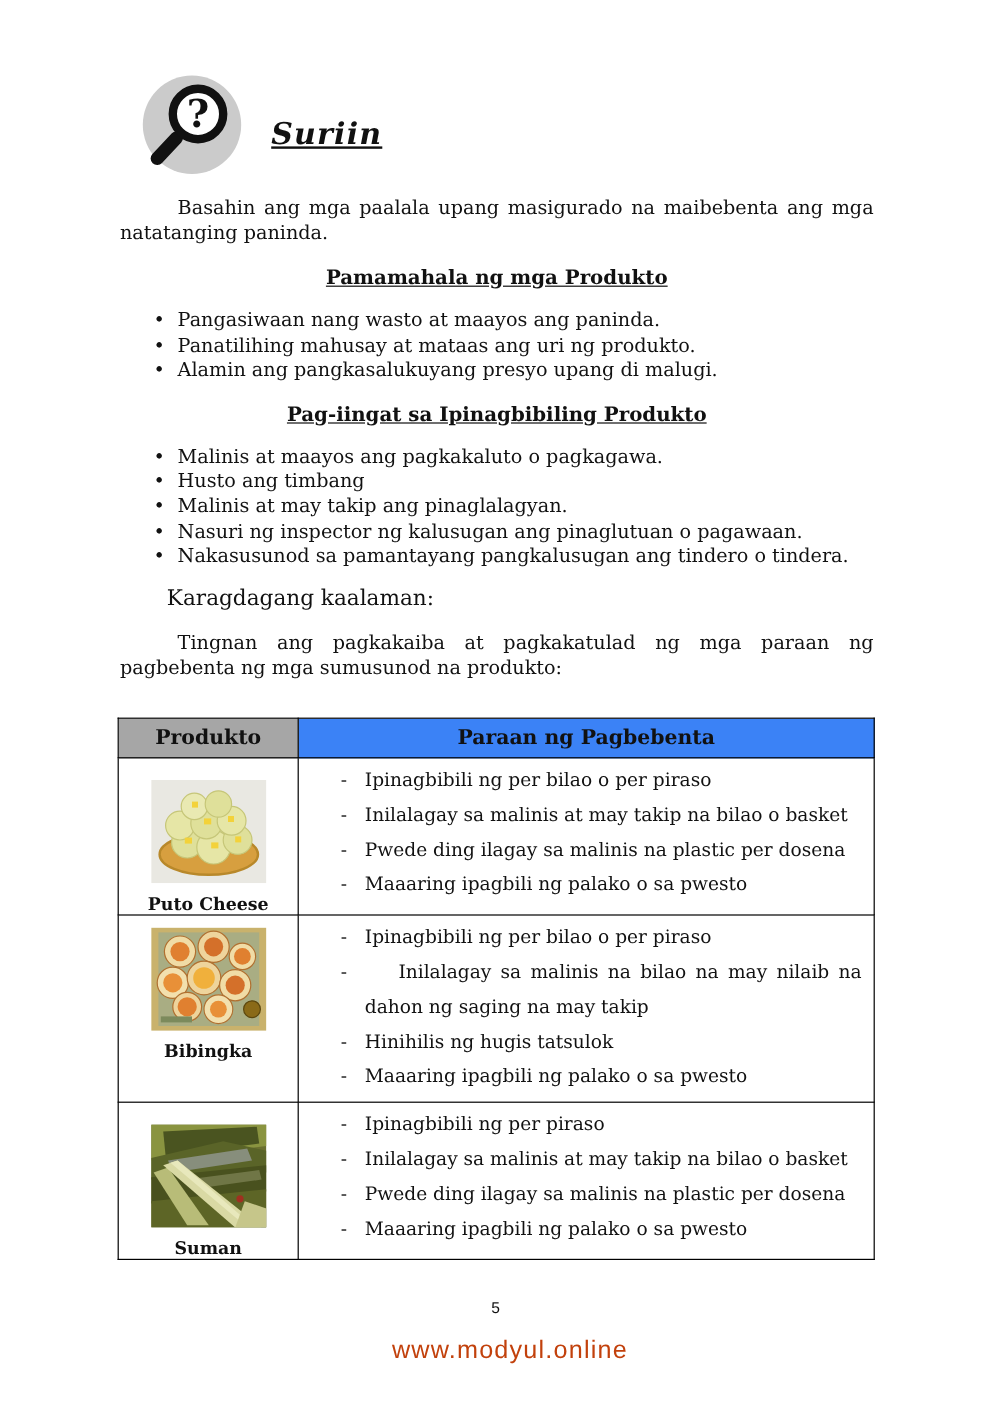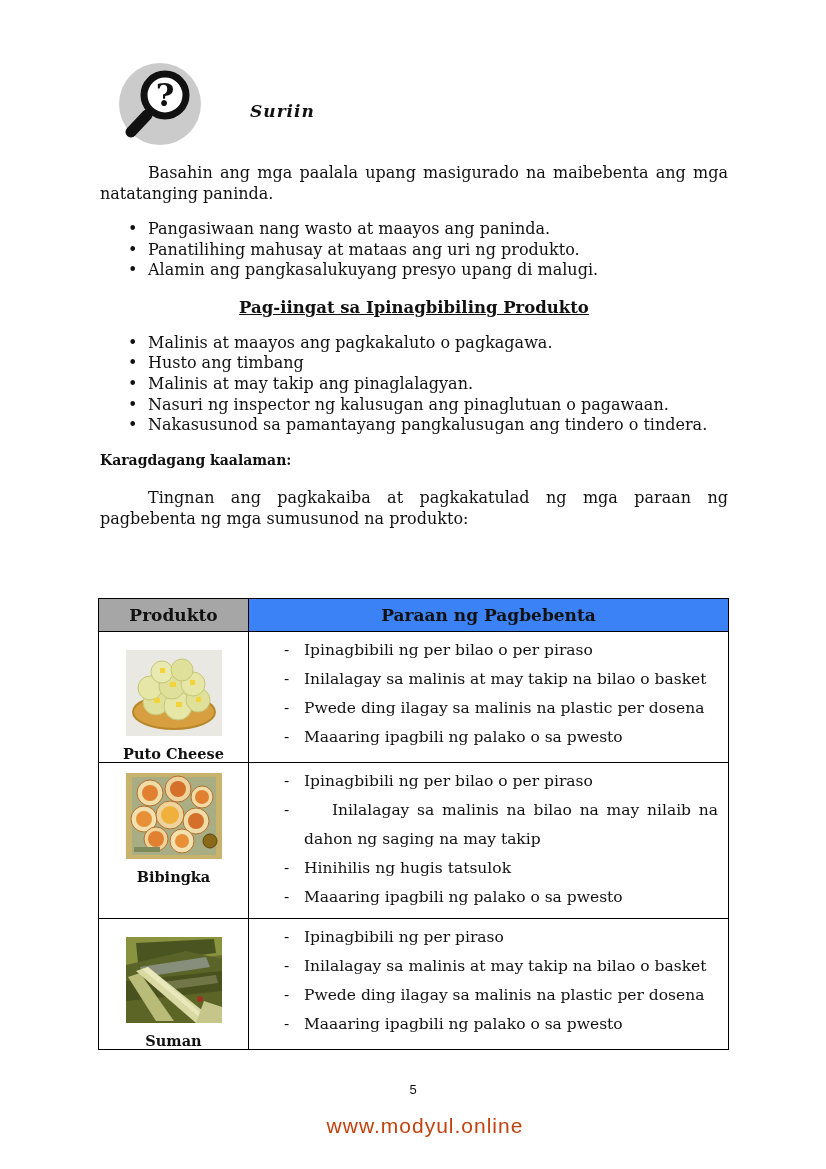--- a/index.html
+++ b/index.html
@@ -10,42 +10,42 @@
     font-family: "DejaVu Serif", "Liberation Serif", serif;
     color: #111111;
     overflow: hidden;
   }
   .content { position: absolute; left: 100px; top: 0; width: 628px; }
 
   
   .doc-header { display: flex; align-items: center; margin-top: 62px; margin-left: 18px; }
   .icon-wrap { width: 84px; height: 84px; flex: 0 0 84px; }
   .doc-title {
-    font-size: 17px; font-weight: bold; font-style: italic;
-    margin-left: 48px; margin-top: 14px; letter-spacing: 1px;
+    font-size: 25px; font-weight: bold; font-style: italic;
+    margin-left: 24px; margin-top: 14px; letter-spacing: 1px; text-decoration: underline;
   }
 
   
   .para { font-size: 16px; line-height: 21px; }
   .intro { margin-top: 16px; }
   .pline { text-align: justify; text-align-last: justify; }
   .pline.indent { padding-left: 48px; }
   .pline.last { text-align: left; text-align-last: left; }
 
   .sec-heading {
     margin-top: 17px; text-align: center;
     font-size: 16.5px; font-weight: bold; text-decoration: underline;
     line-height: 21px;
   }
 
   .bullets { margin-top: 15px; }
   .bullet-item { display: flex; line-height: 20.6px; font-size: 16px; }
   .bullet-mark { width: 22px; padding-left: 2px; flex: 0 0 22px; margin-left: 26px; }
 
-  .subheading { margin-top: 14px; font-size: 14px; font-weight: bold; line-height: 21px; }
+  .subheading { margin-top: 14px; font-size: 18px; font-weight: normal; line-height: 21px; margin-left: 39px; }
   .para2 { margin-top: 16px; }
 
   
   table.products {
     position: absolute; left: 98px; top: 598px;
     width: 630px; border-collapse: collapse; table-layout: fixed;
   }
   table.products th, table.products td { border: 1px solid #000000; }
   th.col-product { width: 150px; }
   th.col-method  { width: 480px; }
@@ -91,20 +91,21 @@
       </svg>
     </div>
     <div class="doc-title">Suriin</div>
   </div>
 
   <div class="para intro">
     <div class="pline indent">Basahin ang mga paalala upang masigurado na maibebenta ang mga</div>
     <div class="pline last">natatanging paninda.</div>
   </div>
 
+  <div class="sec-heading">Pamamahala ng mga Produkto</div>
   <div class="bullets">
     <div class="bullet-item">
       <span class="bullet-mark">•</span>
       <span>Pangasiwaan nang wasto at maayos ang paninda.</span>
     </div>
     <div class="bullet-item">
       <span class="bullet-mark">•</span>
       <span>Panatilihing mahusay at mataas ang uri ng produkto.</span>
     </div>
     <div class="bullet-item">

